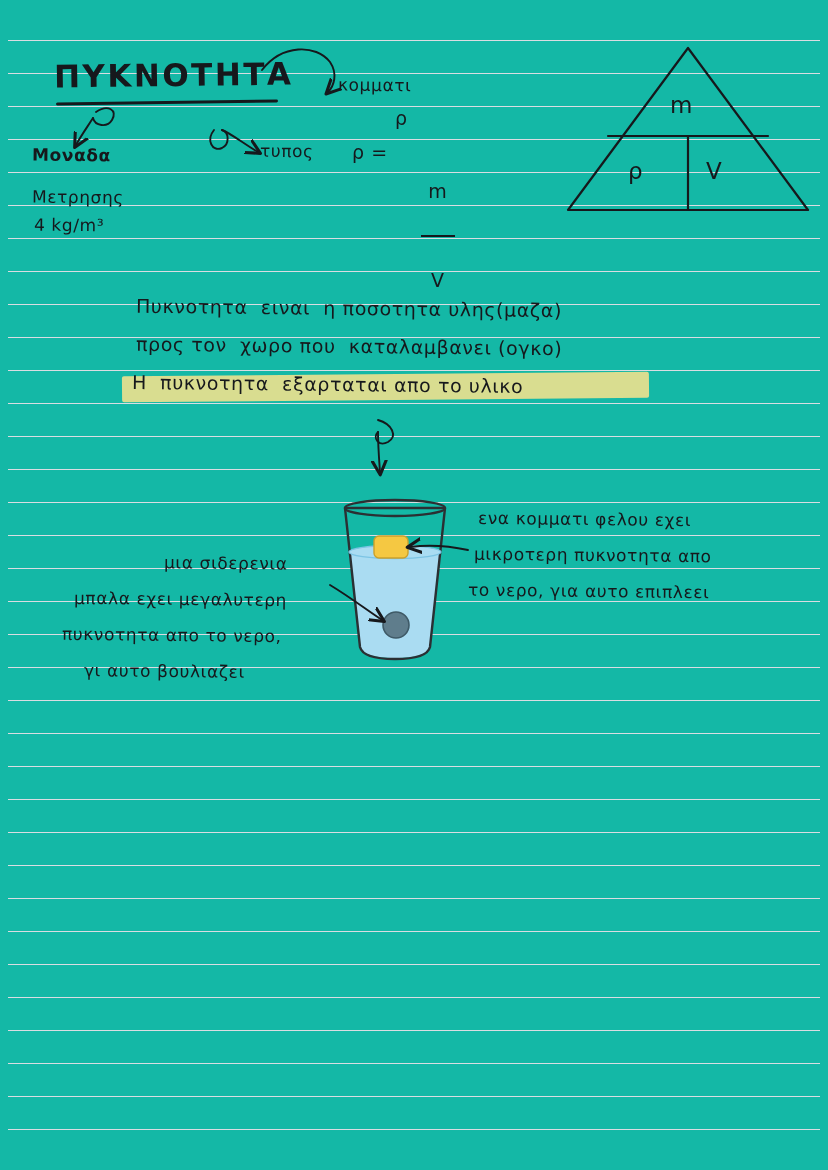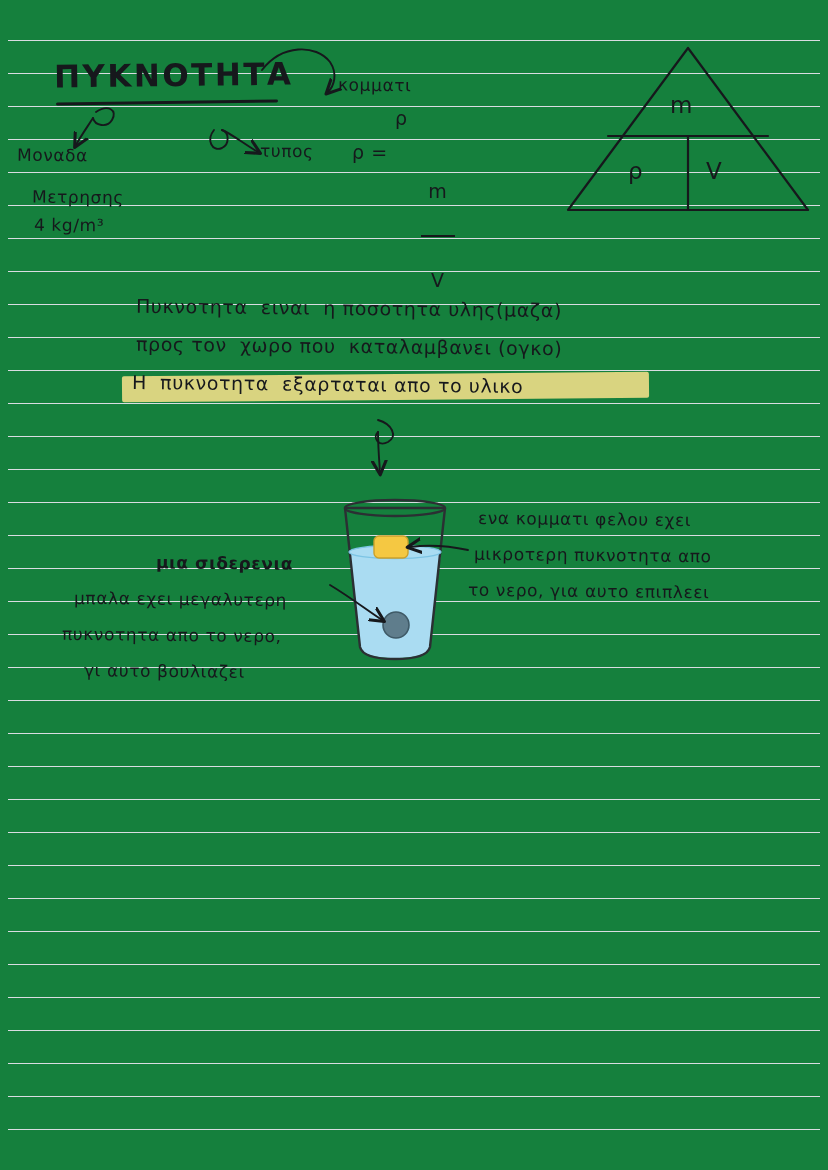--- a/index.html
+++ b/index.html
@@ -12,21 +12,21 @@
     height: 1170px;
     position: relative;
     overflow: hidden;
     font-family: "DejaVu Sans", sans-serif;
   }
 
   
   #paper {
     position: absolute;
     inset: 0;
-    background: #15803d;
+    background: #14b8a6;
   }
   #rules {
     position: absolute;
     left: 0;
     right: 0;
     top: 0;
     bottom: 0;
   }
   .rule {
     position: absolute;
@@ -198,21 +198,21 @@
     </g>
 
     <g stroke="#16181c" stroke-width="1.9" fill="none" stroke-linecap="round">
       <path d="M330,585 C350,597 368,611 382,620" marker-end="url(#ah)"></path>
     </g>
   </svg>
 
   <div class="hw big t2" id="title">ΠΥΚΝΟΤΗΤΑ</div>
   <div id="title-underline"></div>
 
-  <div class="hw small t3" style="left:17px; top:146px;">Μοναδα</div>
+  <div class="hw small t3" style="left:32px; top:146px;font-weight:bold;">Μοναδα</div>
   <div class="hw small t3" style="left:32px; top:188px;">Μετρησης</div>
   <div class="hw small t3" style="left:34px; top:216px;">4 kg/m³</div>
 
   <div class="hw small t3" style="left:338px; top:76px;">κομματι</div>
   <div class="hw small" style="left:395px; top:108px; font-size:19px;">ρ</div>
 
   <div class="hw small t3" style="left:260px; top:142px;">τυπος</div>
   <div class="hw body" style="left:352px; top:142px;">ρ =</div>
   <div class="hw" style="left:398px; top:132px;">
     <span class="frac">
@@ -225,21 +225,21 @@
   <div class="hw tri-label" style="left:670px; top:92px;">m</div>
   <div class="hw tri-label" style="left:628px; top:158px;">ρ</div>
   <div class="hw tri-label" style="left:706px; top:158px;">V</div>
 
   <div id="highlight"></div>
 
   <div class="hw body t3" style="left:136px; top:298px;">Πυκνοτητα  ειναι  η ποσοτητα υλης(μαζα)</div>
   <div class="hw body t3" style="left:136px; top:336px;">προς τον  χωρο που  καταλαμβανει (ογκο)</div>
   <div class="hw body t3" style="left:132px; top:374px;">Η  πυκνοτητα  εξαρταται απο το υλικο</div>
 
-  <div class="hw small t3" style="left:156px; top:554px;font-weight:bold;">μια σιδερενια</div>
+  <div class="hw small t3" style="left:164px; top:554px;">μια σιδερενια</div>
   <div class="hw small t3" style="left:74px; top:590px;">μπαλα εχει μεγαλυτερη</div>
   <div class="hw small t3" style="left:62px; top:626px;">πυκνοτητα απο το νερο,</div>
   <div class="hw small t3" style="left:84px; top:662px;">γι αυτο βουλιαζει</div>
 
   <div class="hw small t3" style="left:478px; top:510px;">ενα κομματι φελου εχει</div>
   <div class="hw small t3" style="left:474px; top:546px;">μικροτερη πυκνοτητα απο</div>
   <div class="hw small t3" style="left:468px; top:582px;">το νερο, για αυτο επιπλεει</div>
 
 </div>
 

